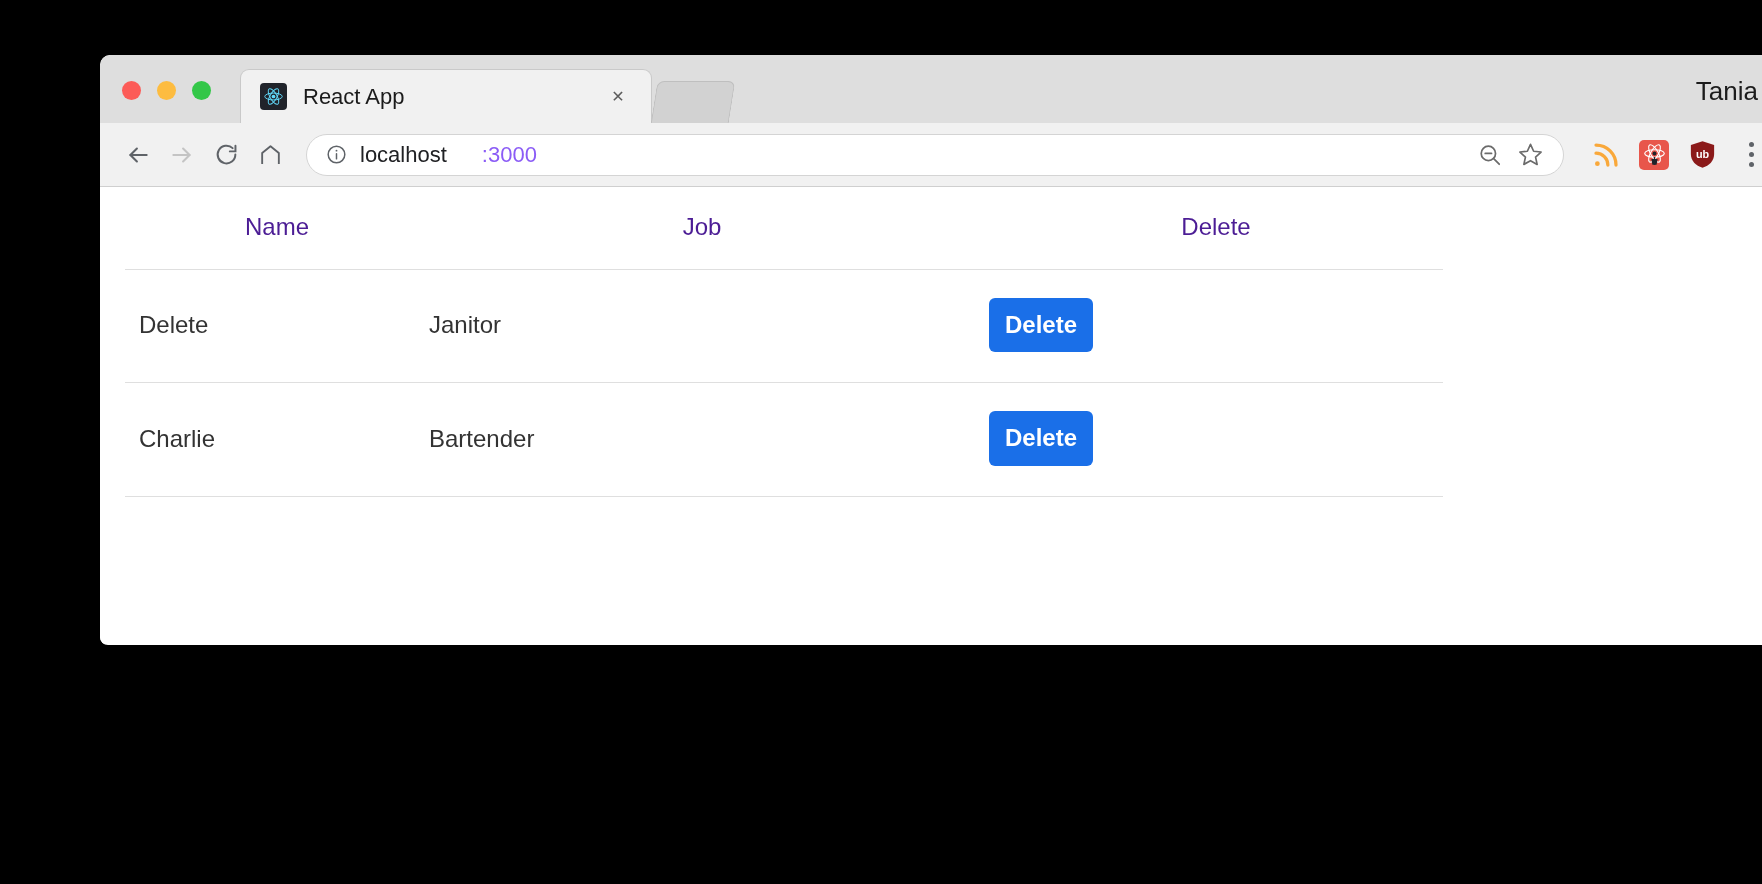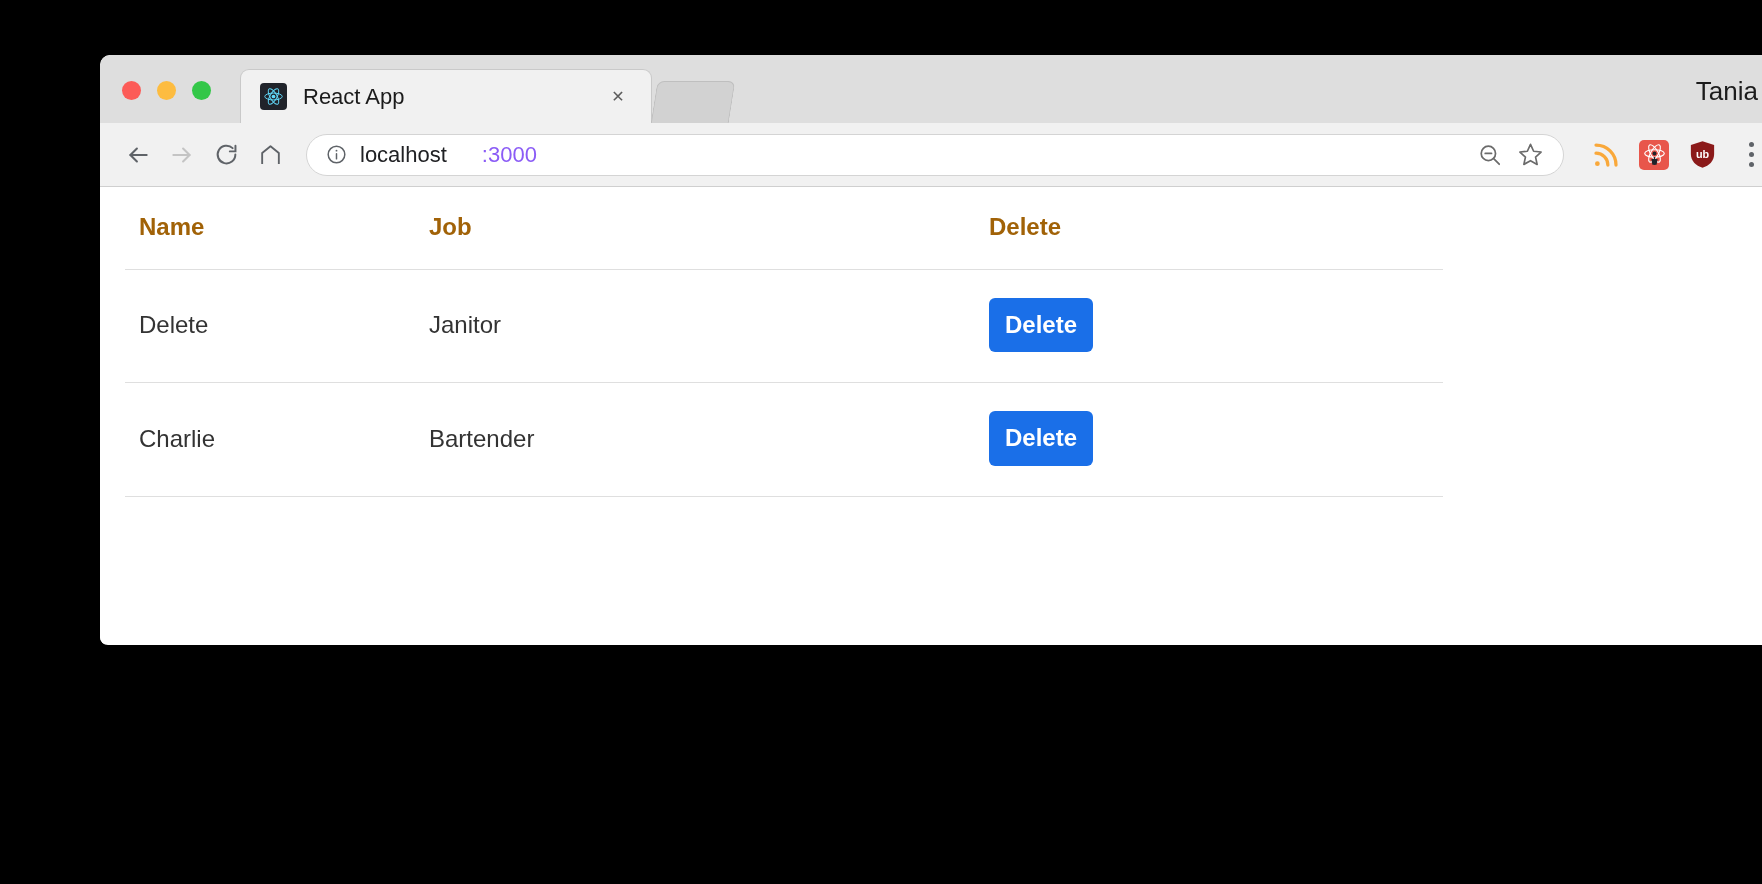--- a/index.html
+++ b/index.html
@@ -199,24 +199,24 @@
     padding: 0;
     overflow: hidden;
   }
   table.people {
     width: 1318px;
     margin-left: 25px;
     border-collapse: collapse;
     table-layout: fixed;
   }
   table.people th {
-    text-align: left;
+    text-align: center;
     font-size: 24px;
-    font-weight: bold;
-    color: #a16207;
+    font-weight: normal;
+    color: #4c1d95;
     padding: 26px 0 28px 14px;
     border-bottom: 1px solid #dfdfdf;
   }
   table.people td {
     font-size: 24px;
     color: #333333;
     padding: 28px 0 30px 14px;
     border-bottom: 1px solid #dfdfdf;
     vertical-align: middle;
   }

